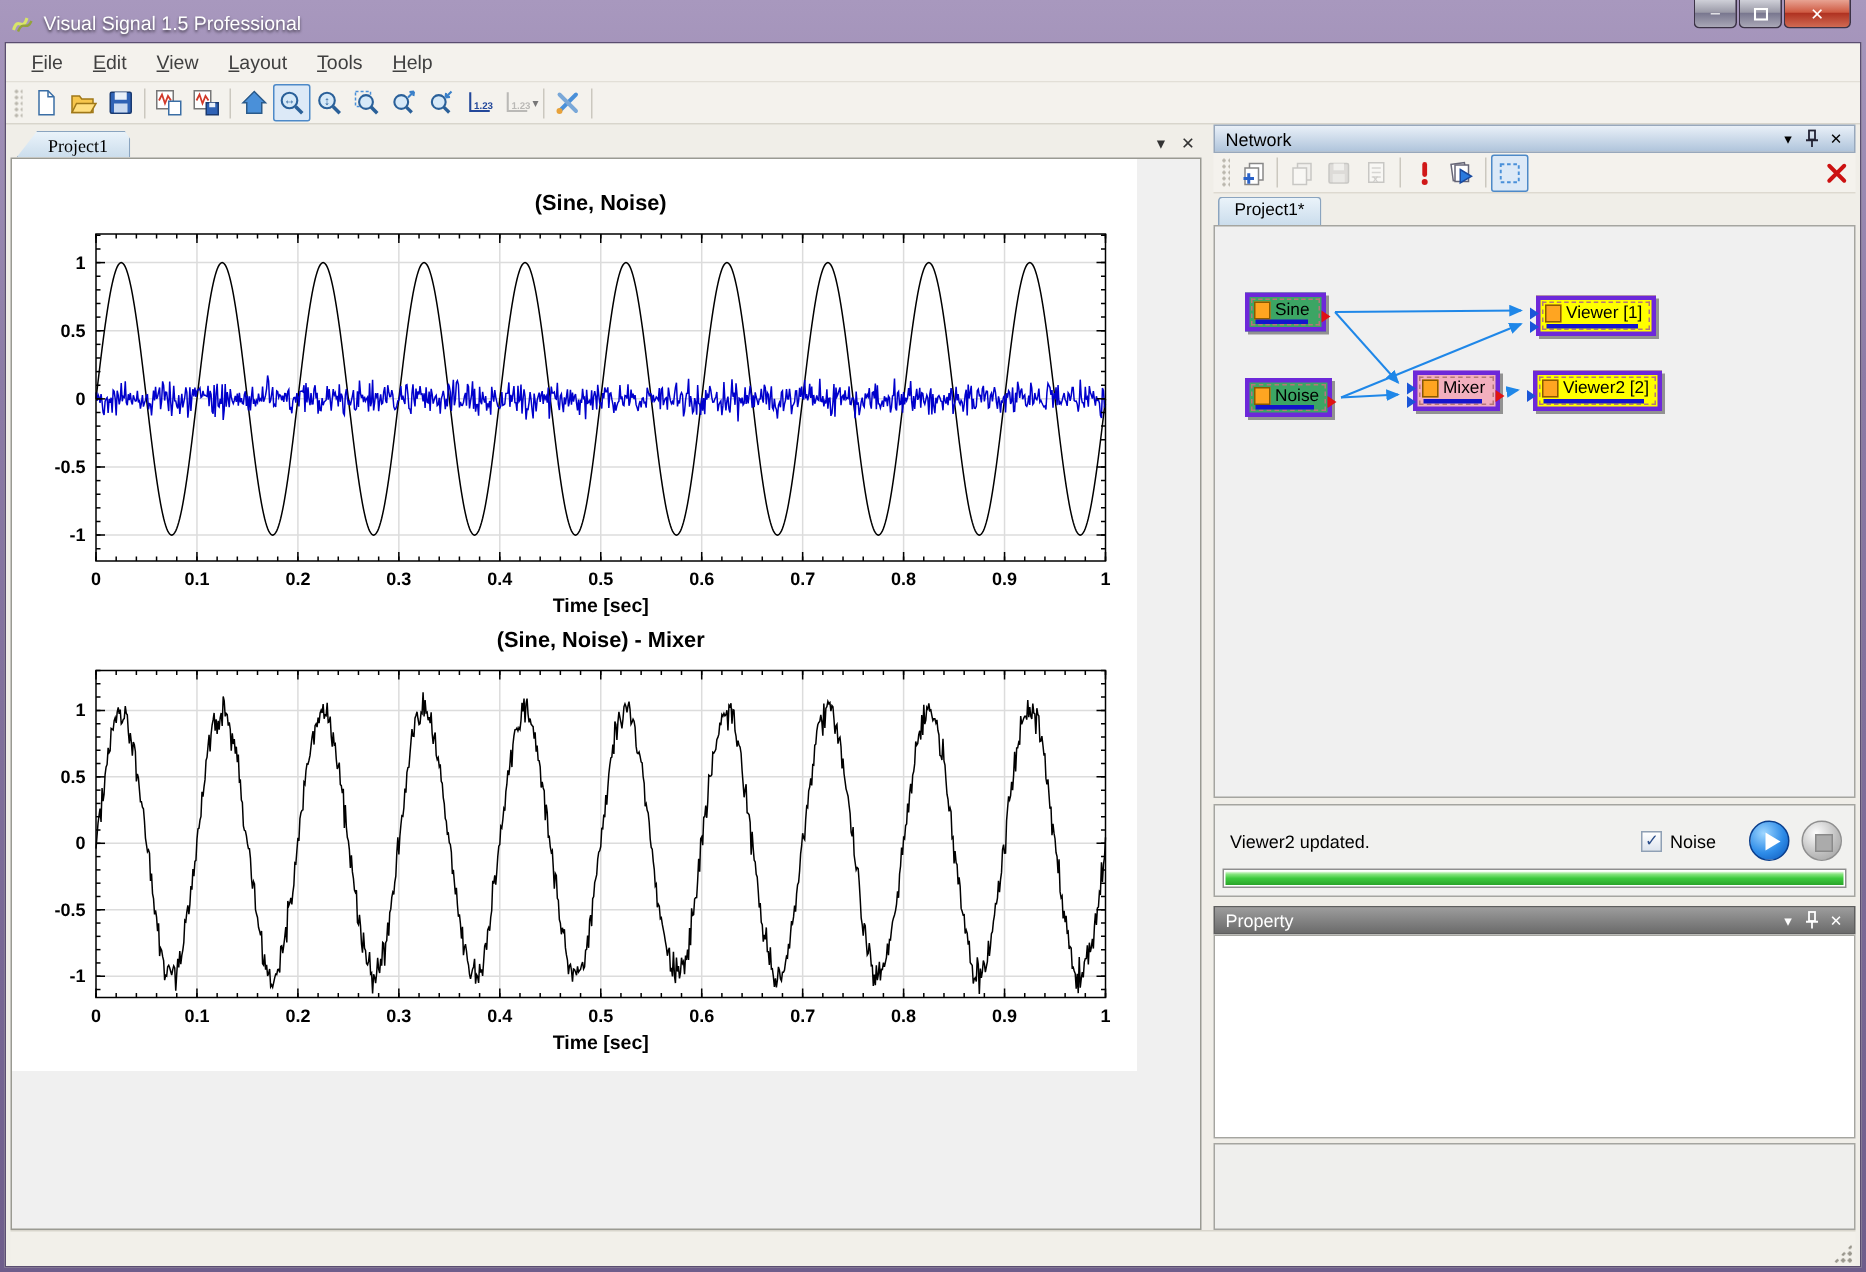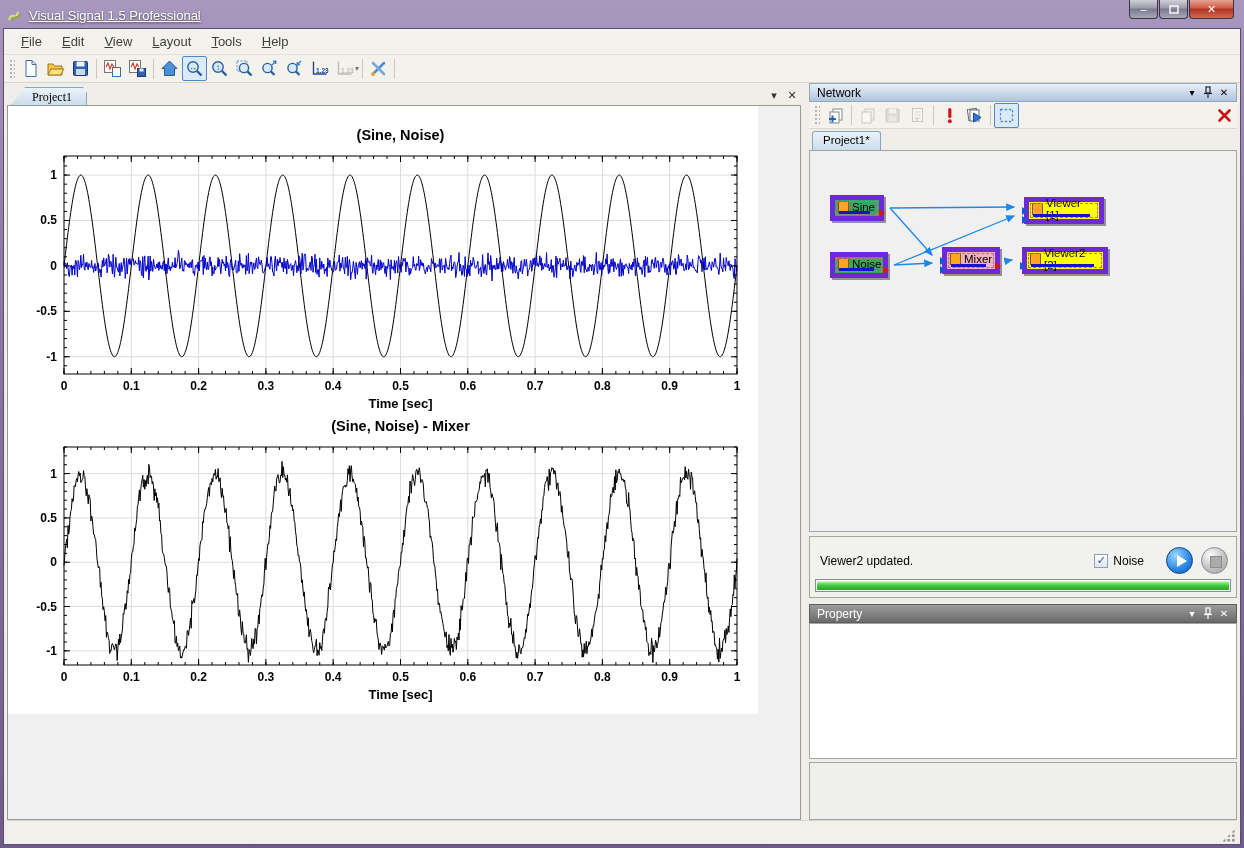--- a/index.html
+++ b/index.html
@@ -1,19 +1,19 @@
 <!DOCTYPE html>
 <html><head>
 <meta charset="utf-8">
 <style>
   * { box-sizing: border-box; margin: 0; padding: 0; }
   html,body { width:1244px; height:848px; font-family:"Liberation Sans",sans-serif; }
   .window { width:1244px; height:848px; background:linear-gradient(#A898BE,#8C7BA6 30%,#6E5D8B); padding:3px; position:relative; overflow:hidden; }
   .titlebar { height:25px; display:flex; align-items:center; color:#fff; padding-left:4px; gap:6px;
-    text-shadow:0 1px 2px rgba(0,0,0,.6); font-size:13px;text-decoration:underline; }
+    text-shadow:0 1px 2px rgba(0,0,0,.6); font-size:13px; }
   .win-buttons { position:absolute; top:0; right:10px; display:flex; }
   .win-btn { width:29px; height:19px; border:1px solid #3c3346; border-top:none; display:flex; align-items:center; justify-content:center;
     color:#fff; font-size:11px; background:linear-gradient(#cfd0d8,#9b9aa8 45%,#7a7890 50%,#a9a7b6); border-radius:0 0 4px 4px; margin-left:1px; }
   .win-btn.close { width:45px; background:linear-gradient(#e8a393,#cf5b43 45%,#b03322 50%,#d06a52); }
   .app { background:#F0EEE8; height:calc(100% - 25px); display:flex; flex-direction:column; border:1px solid #5a4d70; }
   .menubar { height:26px; display:flex; align-items:center; padding-left:8px; gap:2px; background:#F4F2ED; border-bottom:1px solid #E2DFD7; font-size:13px; }
   .menu-item { padding:3px 9px; color:#404040; }
   .menu-item u { text-decoration:underline; }
   .toolbar { height:28px; display:flex; align-items:center; padding-left:2px; background:#F4F2ED; border-bottom:1px solid #D8D5CC; }
   .grip { width:6px; height:20px; margin:0 3px; background:radial-gradient(circle,#b9b6ac 1px,transparent 1.2px); background-size:4px 4px; }
@@ -42,21 +42,21 @@
   .panel-header .title { flex:1; }
   .ph-icon { width:16px; height:15px; display:flex; align-items:center; justify-content:center; font-size:10px; }
   .panel-header.dark .ph-icon { color:#fff; }
   .net-toolbar { height:27px; display:flex; align-items:center; background:#F4F2ED; border-bottom:1px solid #DDD9D0; padding-left:2px; }
   .net-toolbar .push { flex:1; }
   .net-tabrow { height:21px; display:flex; align-items:flex-end; }
   .net-tab { height:19px; padding:2px 10px; background:linear-gradient(#EAF3FA,#CBDDEC); border:1px solid #8AA4BF; border-bottom:none;
     font-size:11.5px; border-radius:3px 3px 0 0; margin-left:3px; }
   .net-canvas { flex:1; border:1px solid #A5A5A0; background:#F0F0F0; position:relative; overflow:hidden; }
   .net-canvas svg.wires { position:absolute; left:0; top:0; width:100%; height:100%; }
-  .node { position:absolute; border:5px solid #6d28d9; box-shadow:2px 2px 0 rgba(70,70,70,.55); display:flex; align-items:center; padding:2px 4px 5px 3px; font-size:11.5px; color:#000; }
+  .node { position:absolute; border:3px solid #6d28d9; box-shadow:2px 2px 0 rgba(70,70,70,.55); display:flex; align-items:center; padding:2px 4px 5px 3px; font-size:11.5px; color:#000; }
   .node .sel-dash { position:absolute; inset:1px; border:1px dashed #B57878; pointer-events:none; }
   .node .mod-icon { width:11px; height:12px; background:#FFA521; border:1px solid #8A5A00; margin-right:3px; flex:none; }
   .node .underline { position:absolute; left:4px; right:9px; bottom:2px; height:3px; background:#1414CC; }
   .port { position:absolute; width:0; height:0; border-top:4px solid transparent; border-bottom:4px solid transparent; }
   .port.in { border-left:6px solid #1A55D8; left:-7px; }
   .port.out { border-left:6px solid #E01212; right:-6px; }
   .status-box { height:62px; border:1px solid #A5A5A0; background:#F1F1EF; margin-top:4px; position:relative; }
   .status-row { display:flex; align-items:center; padding:10px 8px 0 10px; font-size:12px;justify-content:space-between; }
   .status-row .msg { flex:1; }
   .chk { width:14px; height:14px; border:1px solid #8FA0B5; background:linear-gradient(#fff,#dde4ee); display:flex; align-items:center; justify-content:center; font-size:11px; color:#2C4E8A; margin-right:5px; }

